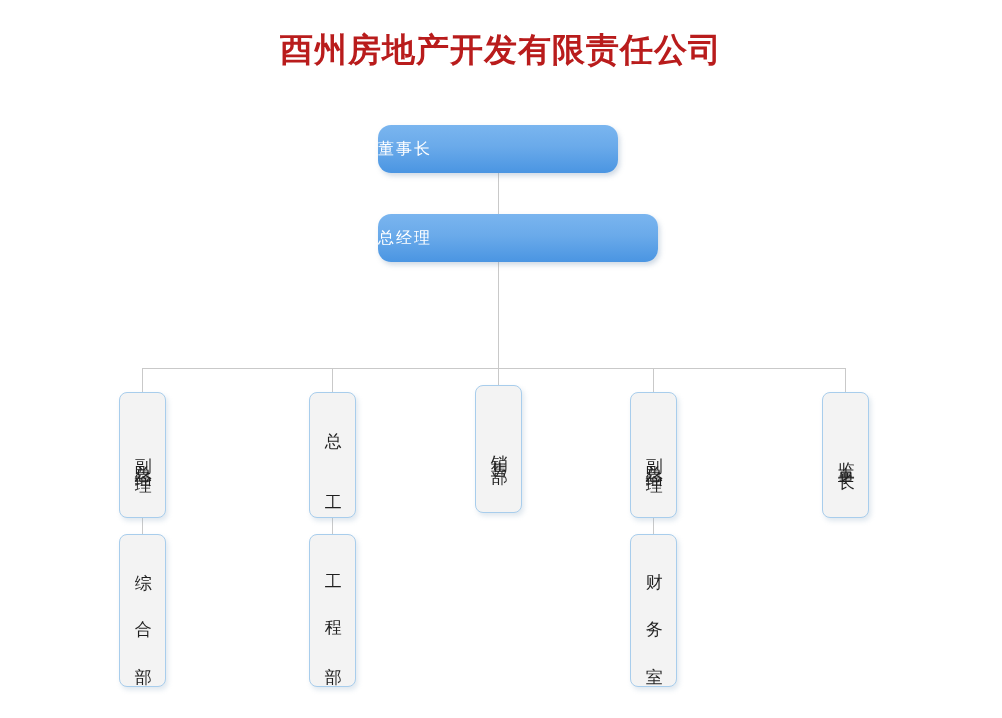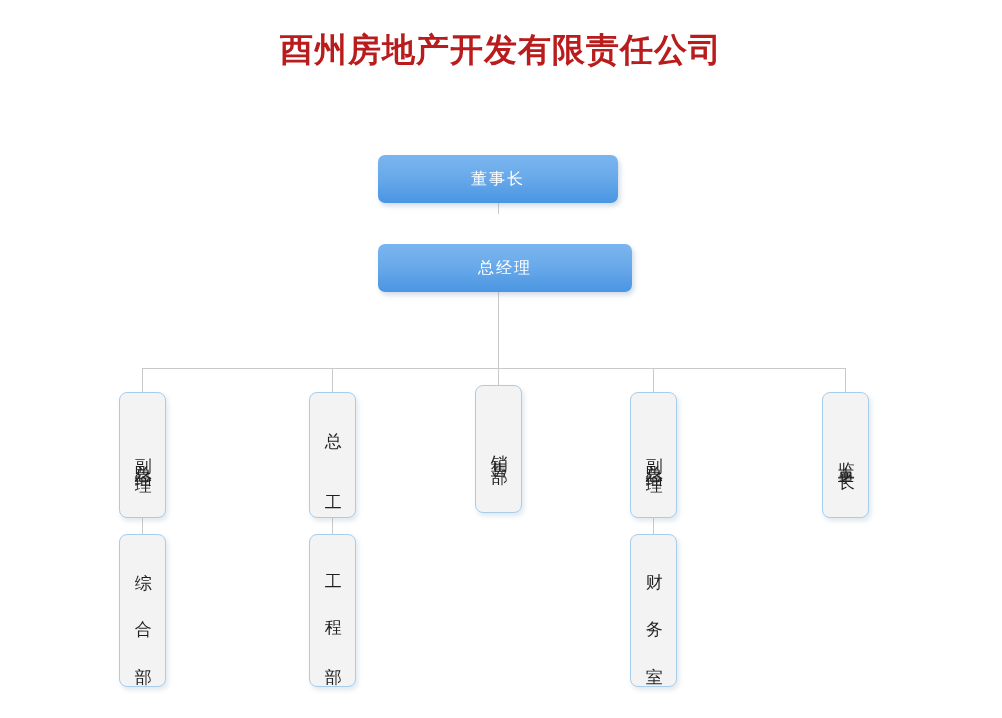--- a/index.html
+++ b/index.html
@@ -38,30 +38,28 @@
     position: absolute;
     background: #c9c9c9;
   }
   .line.v { width: 1px; }
   .line.h { height: 1px; }
 
   
   .node-top {
     position: absolute;
     box-sizing: border-box;
-    border-radius: 7px;
+    border-radius: 13px;
     background: linear-gradient(to bottom, #7ab5ef 0%, #6aaaea 45%, #4a95e2 100%);
     box-shadow: 2px 3px 5px rgba(120,150,180,0.35);
     color: #ffffff;
     font-size: 16px;
     display: flex;
     align-items: center;
-    justify-content: center;
     letter-spacing: 2px;
-    margin-top: 30px;
   }
 
   
   .node-box {
     position: absolute;
     box-sizing: border-box;
     border: 1px solid #a8cdec;
     border-radius: 8px;
     background: #f3f3f3;
     box-shadow: 2px 3px 5px rgba(150,175,200,0.30);
@@ -102,21 +100,21 @@
   <div class="line v" style="left:845px; top:368px; height:24px;"></div>
 
   <div class="line v" style="left:142px; top:518px; height:16px;"></div>
   <div class="line v" style="left:332px; top:518px; height:16px;"></div>
   <div class="line v" style="left:653px; top:518px; height:16px;"></div>
 
   <div class="node-top" style="left:378px; top:125px; width:240px; height:48px;">
     <span>董事长</span>
   </div>
 
-  <div class="node-top" style="left:378px; top:214px; width:254px; height:48px;">
+  <div class="node-top" style="left:378px; top:214px; width:280px; height:48px;">
     <span>总经理</span>
   </div>
 
   <div class="node-box" style="left:119px; top:392px; width:47px; height:126px;">
     <span class="vtext">副总经理</span>
   </div>
 
   <div class="node-box" style="left:309px; top:392px; width:47px; height:126px;">
     <span class="vtext loose">总 工</span>
   </div>

